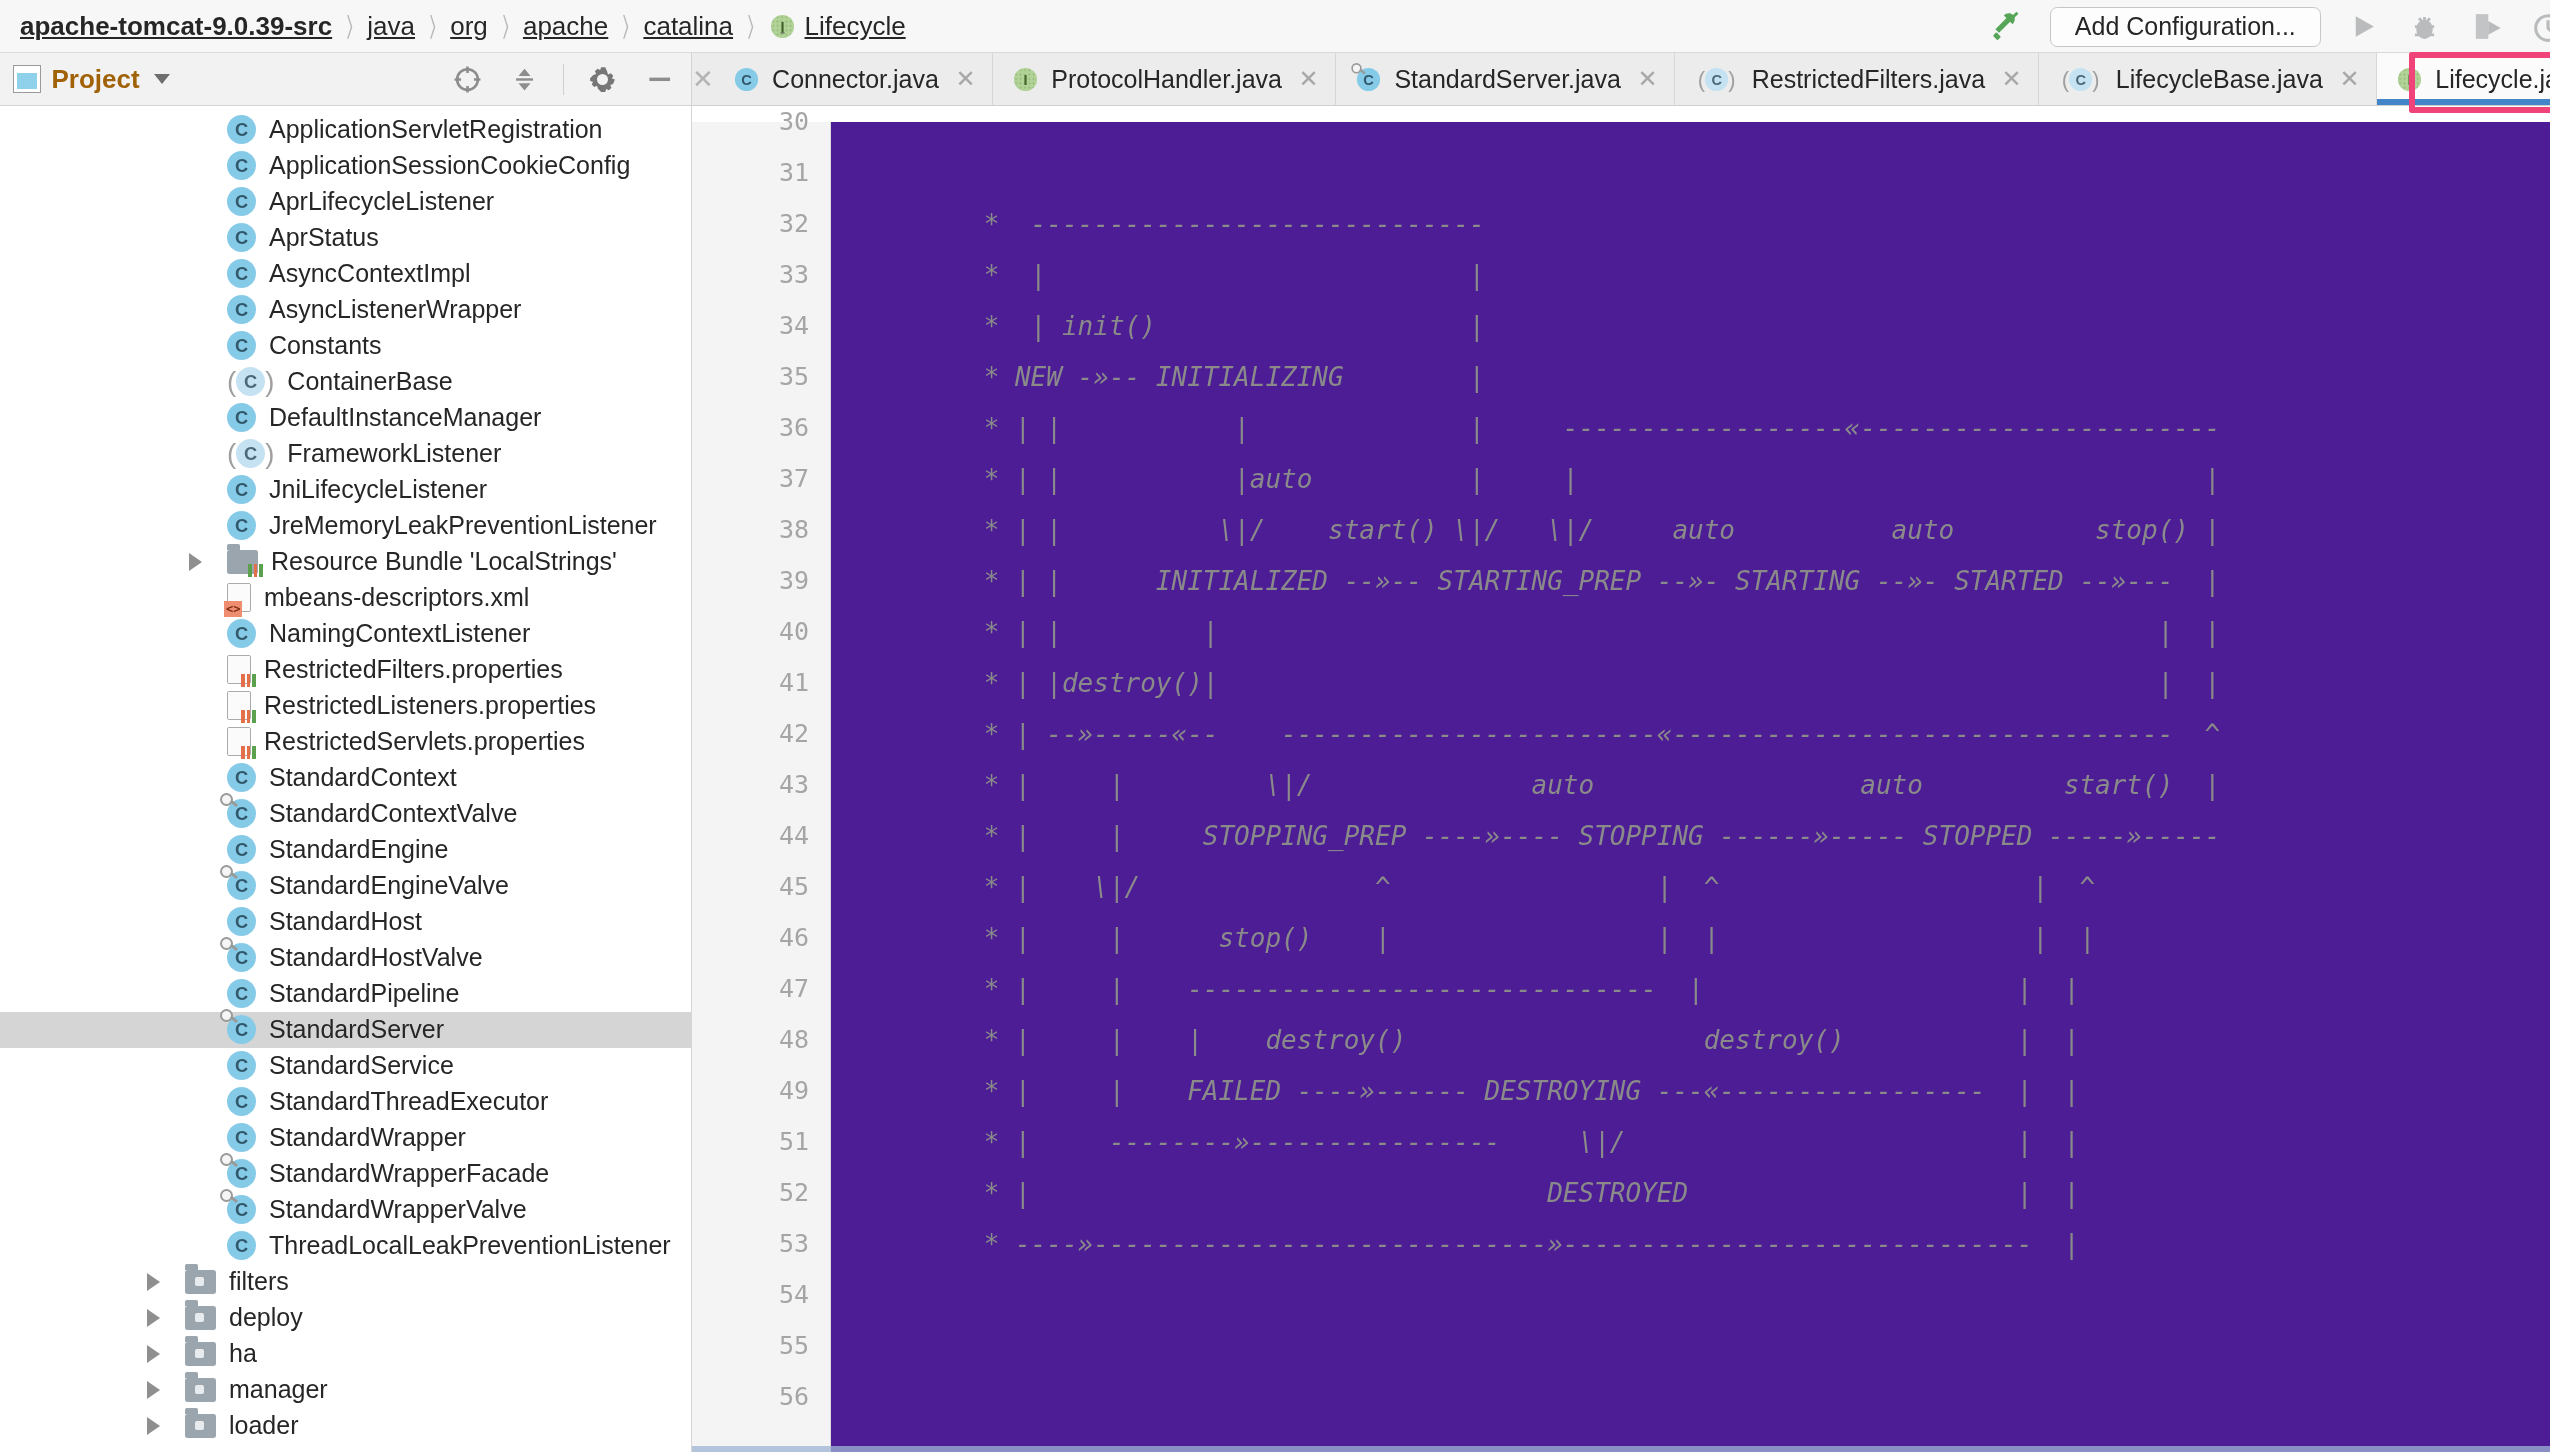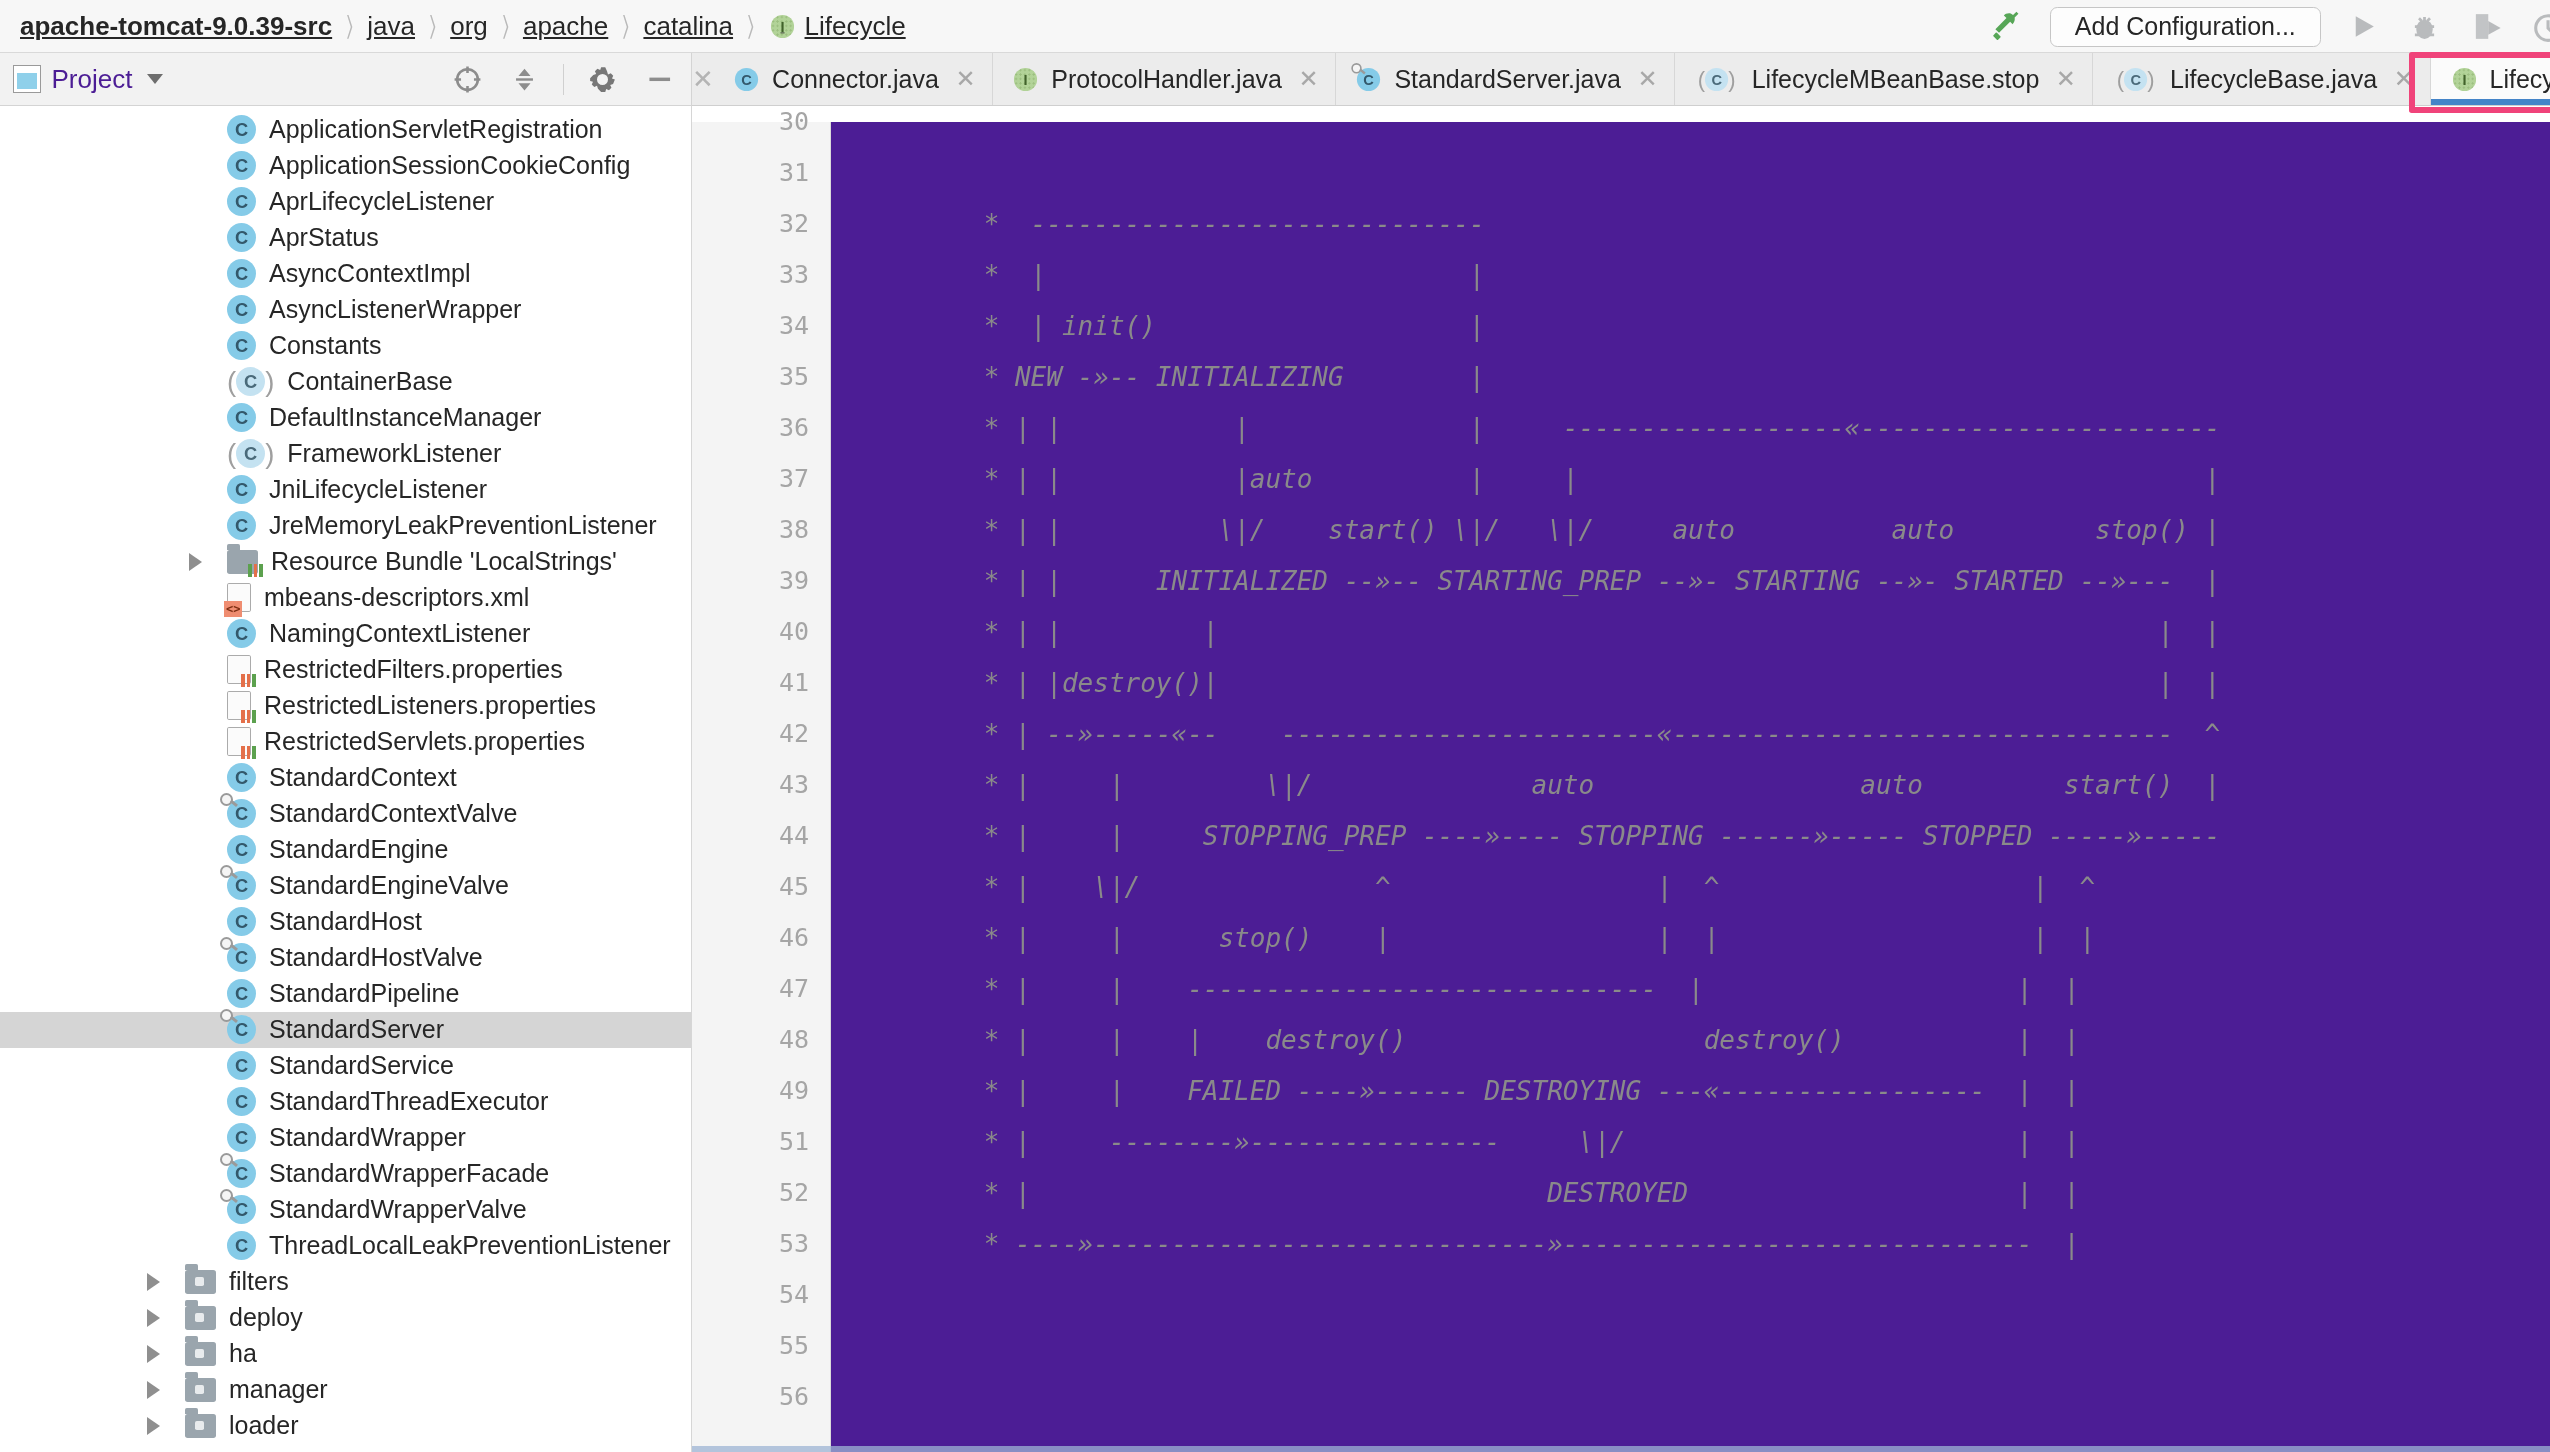--- a/index.html
+++ b/index.html
@@ -19,21 +19,21 @@
                   align-items:center; gap:24px; padding-right:9.2px; }
   .btn-addconf { height:40px; padding:0 24px; border:0.9px solid #c6c6c6; border-radius:7.3px;
                  background:#fdfdfd; font-size:25px; color:#262626; display:flex; align-items:center; }
   .ticon { width:37px; height:37px; display:flex; align-items:center; justify-content:center; }
 
   
   .secondbar { position:absolute; left:0; top:53px; width:2550px; height:53px; }
   .panelheader { position:absolute; left:0; top:0; width:692px; height:53px;
                  background:#f2f2f2; border-bottom:0.9px solid #d4d4d4; border-right:0.9px solid #d4d4d4;
                  display:flex; align-items:center; padding:0 13px; }
-  .ph-title { font-size:26px; color:#4c1d95; margin-left:11px; }
+  .ph-title { font-size:26px; color:#a16207; margin-left:11px;font-weight:bold; }
   .ph-caret { width:0; height:0; border-left:8.2px solid transparent; border-right:8.2px solid transparent;
               border-top:10px solid #6e6e6e; margin-left:14.7px; }
   .ph-icons { margin-left:auto; display:flex; align-items:center; gap:20px; }
   .ph-sep { width:0.9px; height:31px; background:#d0d0d0; }
   .proj-win-icon { width:27.5px; height:27.5px; border:1.8px solid #9a9a9a; background:#fff; position:relative; }
   .proj-win-icon i { position:absolute; left:2.7px; right:2.7px; top:6.4px; bottom:2.7px; background:#8fd0ea; display:block; }
 
   .tabbar { position:absolute; left:692px; top:0; width:1859px; height:53px; background:#ececec;
             border-bottom:0.9px solid #cfcfcf; display:flex; align-items:stretch; }
   .tab-leading-close { width:48px; display:flex; align-items:center; justify-content:center;
@@ -232,21 +232,21 @@
         </span>
         <span>StandardServer.java</span>
         <span class="tab-close">✕</span>
       </div>
       <div class="tab">
         <span class="icwrap mini" style="position: relative; display: inline-flex; align-items: center; flex: 0 0 auto;">
           <span class="paren">(</span>
           <span class="ic ic-abstract">C</span>
           <span class="paren">)</span>
         </span>
-        <span>LifecycleMBeanBase.stop</span>
+        <span>RestrictedFilters.java</span>
         <span class="tab-close">✕</span>
       </div>
       <div class="tab">
         <span class="icwrap mini" style="position: relative; display: inline-flex; align-items: center; flex: 0 0 auto;">
           <span class="paren">(</span>
           <span class="ic ic-abstract">C</span>
           <span class="paren">)</span>
         </span>
         <span>LifecycleBase.java</span>
         <span class="tab-close">✕</span>

